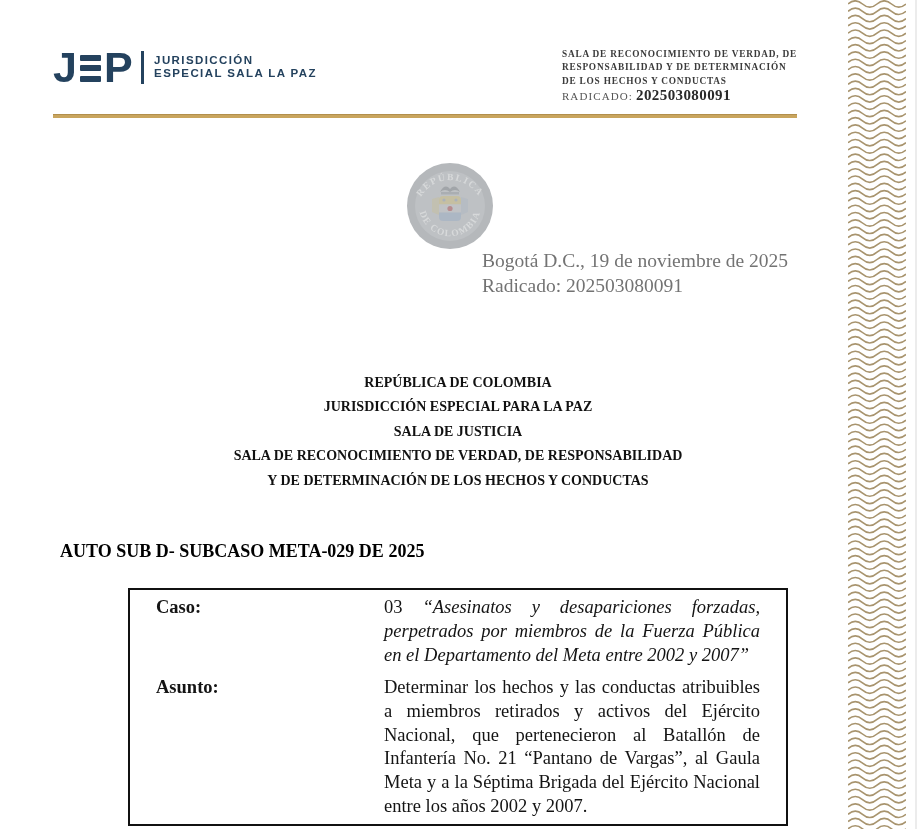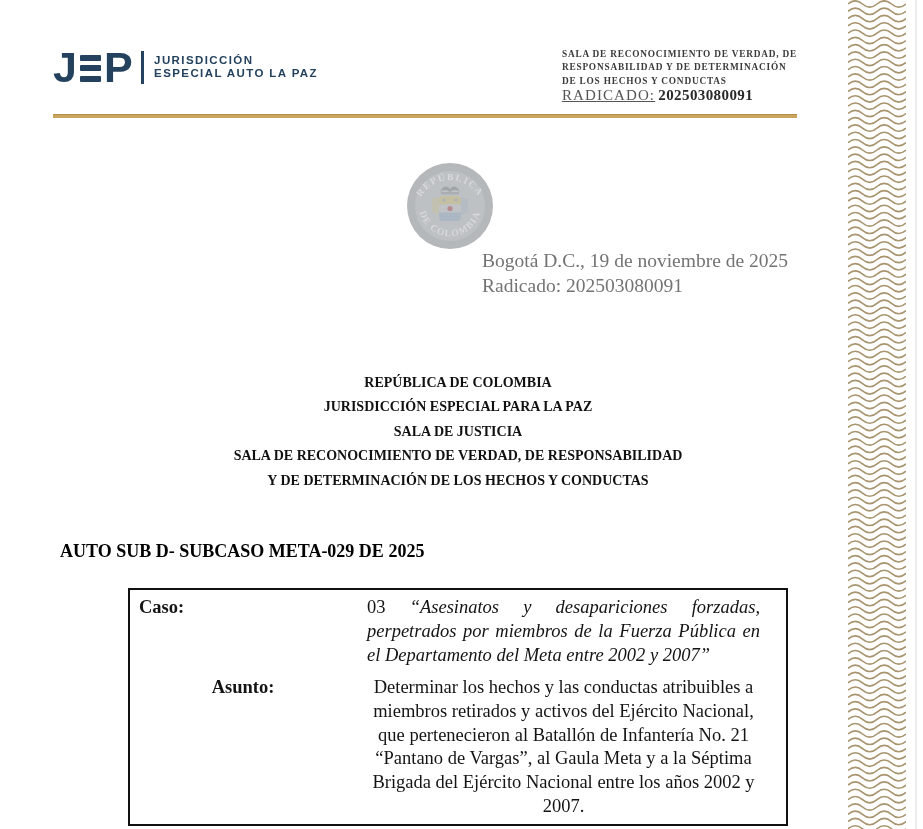--- a/index.html
+++ b/index.html
@@ -23,21 +23,21 @@
     font-family:"Liberation Sans", sans-serif; font-weight:700; color:#24425e;
     font-size:11.5px; letter-spacing:1.4px; line-height:13.5px;
   }
 
   .header-right {
     position:absolute; top:48px; right:126px; 
     font-weight:700; font-size:9.3px; letter-spacing:0.8px;
     line-height:13.4px; color:#3b3b3b;
   }
   .radicado-line { margin-top:1px; }
-  .radicado-label { font-weight:400; font-size:15px; letter-spacing:1.1px; color:#555;text-decoration:underline; }
+  .radicado-label { font-weight:400; font-size:11px; letter-spacing:1.1px; color:#555; }
   .radicado-value { font-weight:700; font-size:15px; letter-spacing:0.4px; color:#2a2a2a; }
 
   .gold-rule { position:absolute; left:53px; top:114px; width:744px; height:3px;
                background:#c9a55e; border-top:1px solid #b28f4d; }
 
   
   .seal { position:absolute; left:407px; top:163px; width:86px; height:86px; }
 
   
   .dateline { position:absolute; top:249px; right:135px; text-align:left;
@@ -47,23 +47,23 @@
   .headings { position:absolute; top:371px; left:60px; width:796px; text-align:center;
               font-weight:700; font-size:14px; line-height:24.4px; color:#111; }
   .auto-title { position:absolute; top:541px; left:60px; width:796px; text-align:left;
                 font-weight:700; font-size:18px; color:#000000; }
 
   
   .case-table { position:absolute; left:128px; top:588px; width:660px;
                 border-collapse:collapse; border:2px solid #111;
                 font-size:18.5px; color:#141414; }
   .case-table td { vertical-align:top; line-height:23.9px; padding:2px 10px; }
-  .case-table td.lbl { width:208px; font-weight:700; padding-left:9px; padding-top:6px; }
+  .case-table td.lbl { width:208px; font-weight:700; padding-left:26px; padding-top:6px; }
   .case-table td.val { padding-right:26px; padding-top:6px; text-align:justify; }
-  .case-table tr:last-child td { padding-bottom:5px;text-align:center; }
+  .case-table tr:last-child td { padding-bottom:5px; }
   .case-table i { font-style:italic; }
 
   
   .wave-band { position:absolute; left:848px; top:0; }
   .edge-line { position:absolute; left:915px; top:0; width:2px; height:829px; background:#ececec; }
 </style>
 </head>
 <body>
 
 <div class="page">
@@ -79,21 +79,21 @@
       <span class="jep-e">
           <i></i>
           <i></i>
           <i></i>
         </span>
       <span class="jep-letter">P</span>
     </div>
     <span class="jep-sep"></span>
     <div class="jep-wordmark">
       <div>JURISDICCIÓN</div>
-      <div>ESPECIAL AUTO LA PAZ</div>
+      <div>ESPECIAL SALA LA PAZ</div>
     </div>
   </div>
 
   <div class="header-right">
     <div>SALA DE RECONOCIMIENTO DE VERDAD, DE</div>
     <div>RESPONSABILIDAD Y DE DETERMINACIÓN</div>
     <div>DE LOS HECHOS Y CONDUCTAS</div>
     <div class="radicado-line">
       <span class="radicado-label">RADICADO:</span>
       <span class="radicado-value">202503080091</span>

